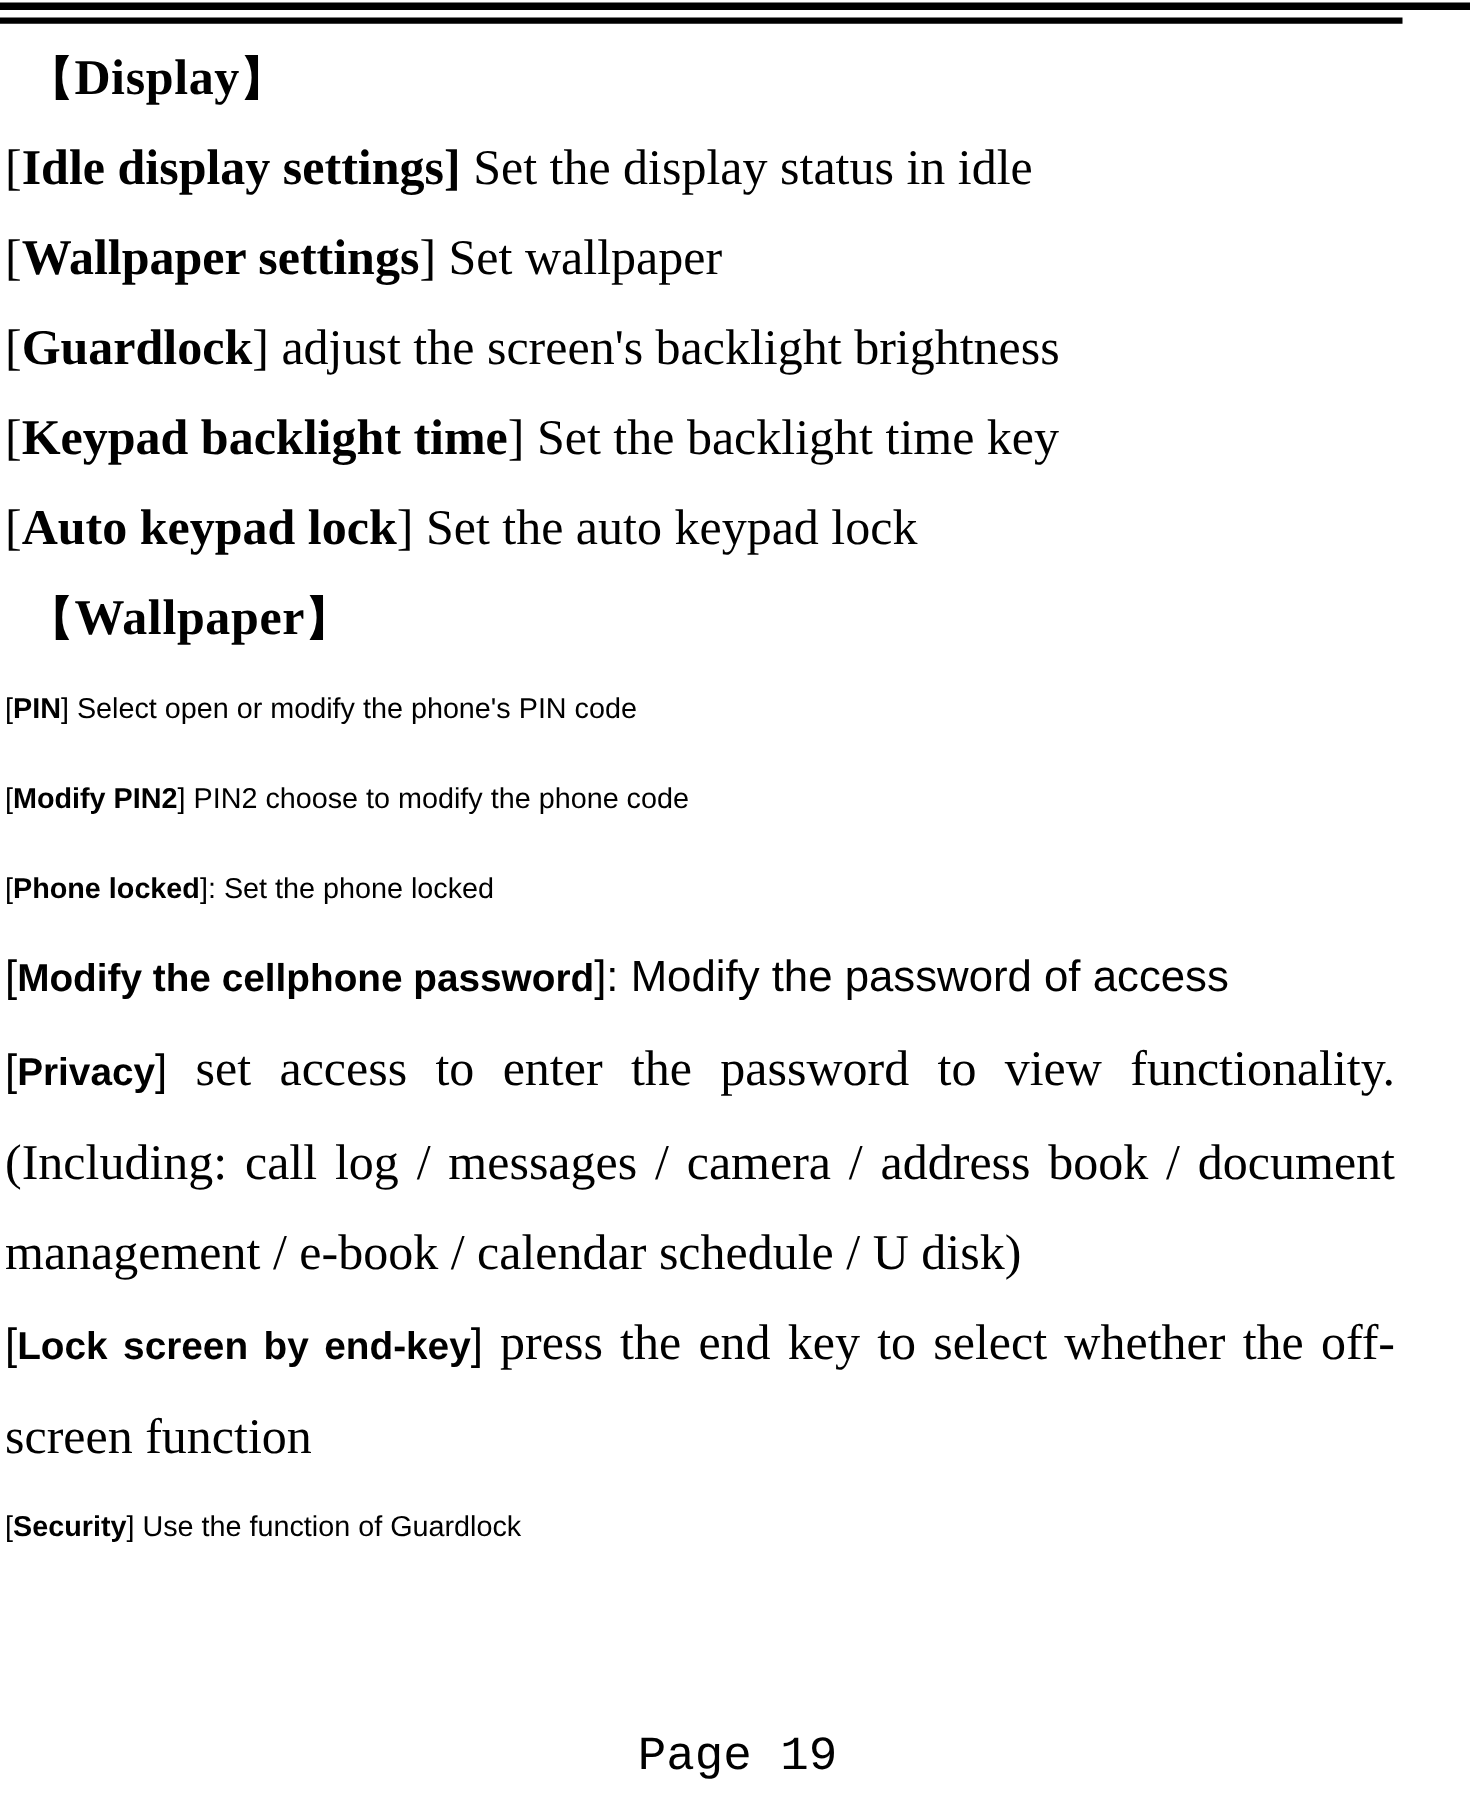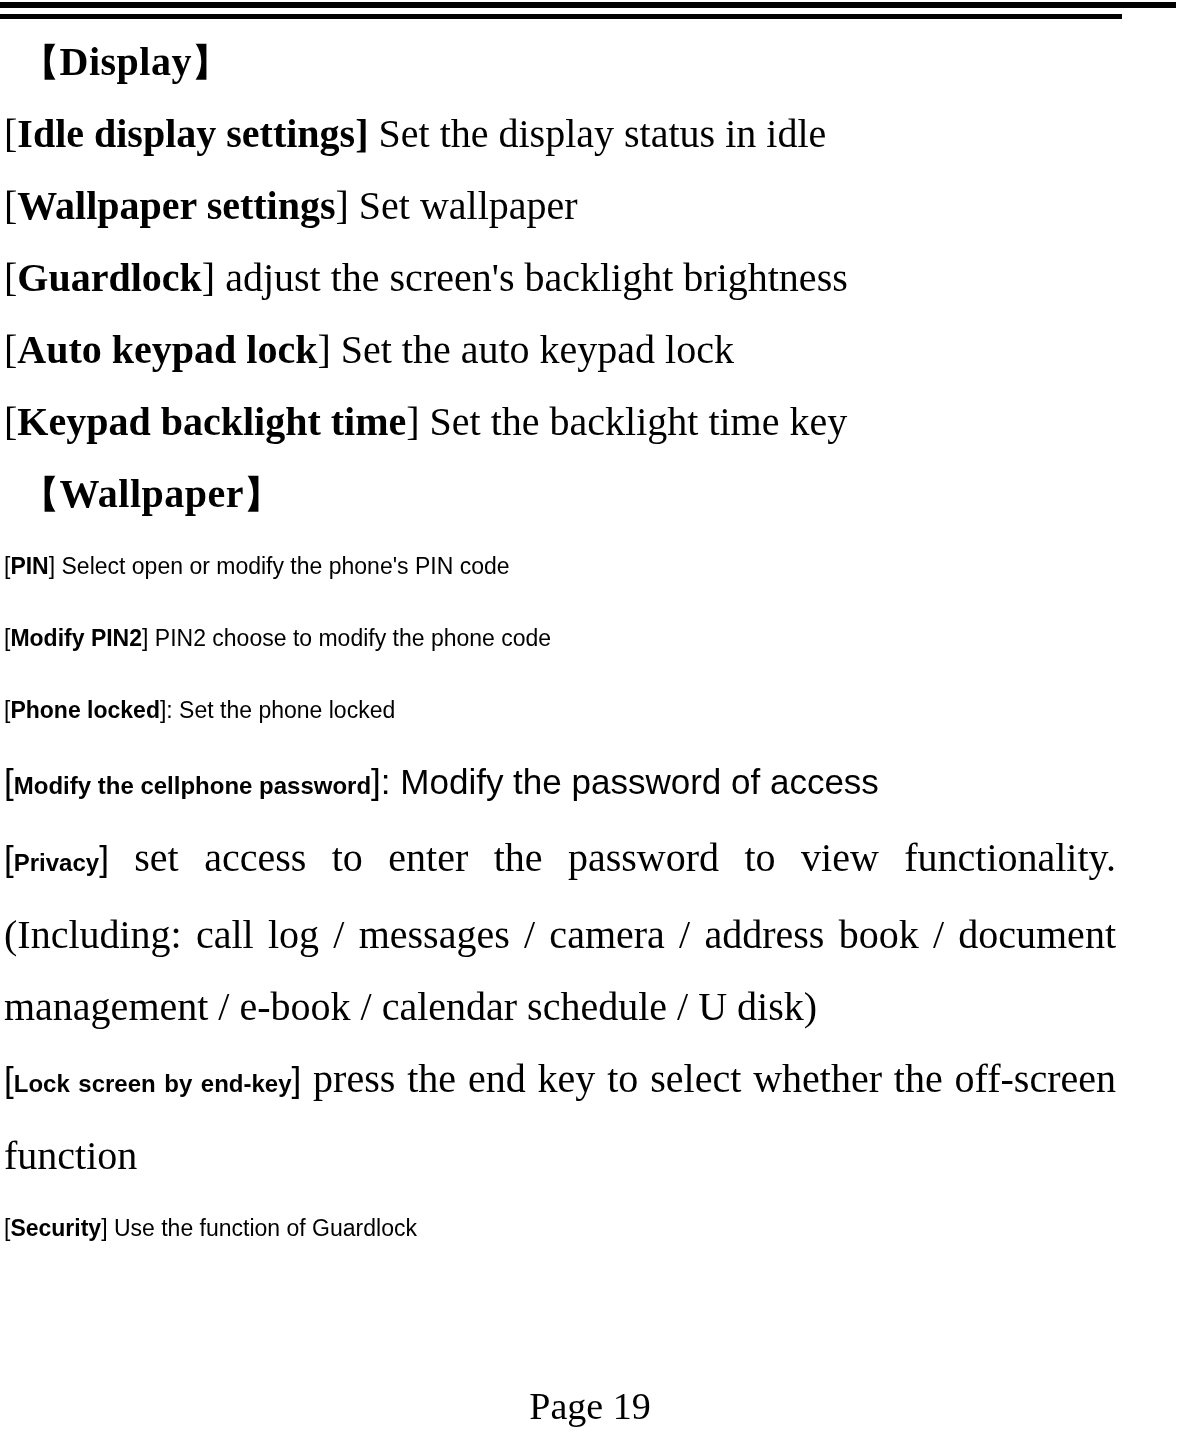--- a/index.html
+++ b/index.html
@@ -110,36 +110,36 @@
     width: 1112px;
     hyphens: none;
   }
   .para.sans-para {
     font-family: "Liberation Sans", "DejaVu Sans", sans-serif;
     font-size: 35px;
   }
   .para .tag {
     font-family: "Liberation Sans", "DejaVu Sans", sans-serif;
     font-weight: bold;
-    font-size: 24px;
+    font-size: 31px;
   }
   .para .tag-plain {
     font-family: "Liberation Sans", "DejaVu Sans", sans-serif;
     font-weight: normal;
     font-size: 35px;
   }
 
   
   .footer {
     position: absolute;
     left: 0;
     top: 1355px;
     width: 1180px;
     text-align: center;
-    font-family: Liberation Serif, serif;
+    font-family: Liberation Mono, monospace;
     font-size: 38px;
     line-height: 50px;
   }
 </style>
 </head>
 <body>
 
 <div class="rule-zone">
   <div class="rule-thick"></div>
   <div class="rule-thin"></div>
@@ -149,23 +149,23 @@
   <div class="content">
 
     <div class="line heading"><span class="bracket">【</span><span>Display</span><span class="bracket">】</span></div>
 
     <div class="line serif-line"><span>[</span><b>Idle display settings</b><b>]</b><span> Set the display status in idle</span></div>
 
     <div class="line serif-line"><span>[</span><b>Wallpaper settings</b><span>]</span><span> Set wallpaper</span></div>
 
     <div class="line serif-line"><span>[</span><b>Guardlock</b><span>]</span><span> adjust the screen's backlight brightness</span></div>
 
+    <div class="line serif-line"><span>[</span><b>Keypad backlight time</b><span>]</span><span> Set the backlight time key</span></div>
+
     <div class="line serif-line"><span>[</span><b>Auto keypad lock</b><span>]</span><span> Set the auto keypad lock</span></div>
-
-    <div class="line serif-line"><span>[</span><b>Keypad backlight time</b><span>]</span><span> Set the backlight time key</span></div>
 
     <div class="line heading"><span class="bracket">【</span><span>Wallpaper</span><span class="bracket">】</span></div>
 
     <div class="line sans-line"><span>[</span><b>PIN</b><span>]</span><span> Select open or modify the phone's PIN code</span></div>
 
     <div class="line sans-line"><span>[</span><b>Modify PIN2</b><span>]</span><span> PIN2 choose to modify the phone code</span></div>
 
     <div class="line sans-line"><span>[</span><b>Phone locked</b><span>]</span><span>: Set the phone locked</span></div>
 
     <div class="para sans-para"><span class="tag-plain">[</span><span class="tag">Modify the cellphone password</span><span class="tag-plain">]</span><span class="tag-plain">: Modify the password of access</span></div>

